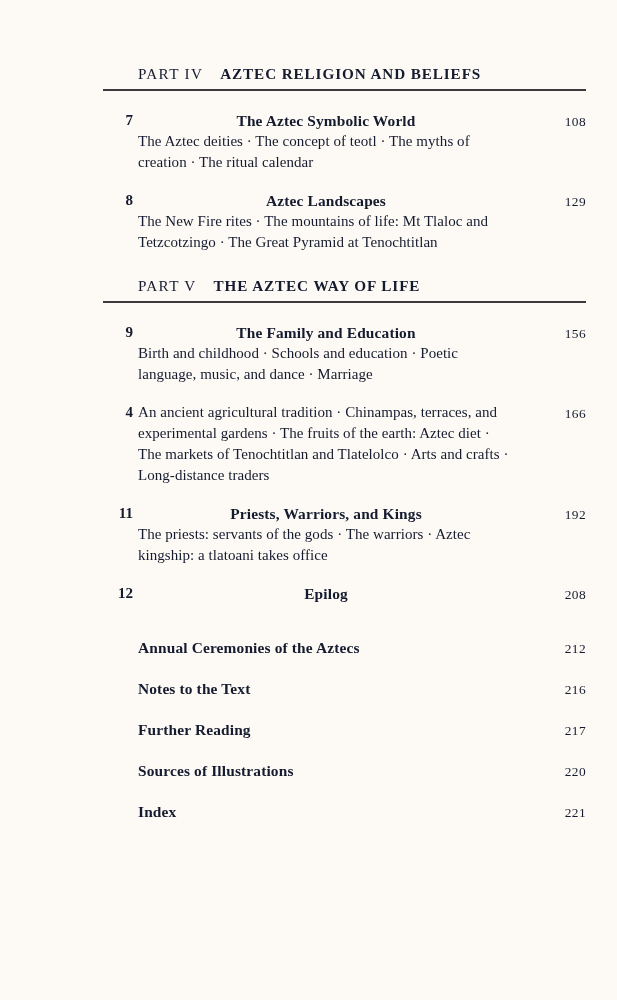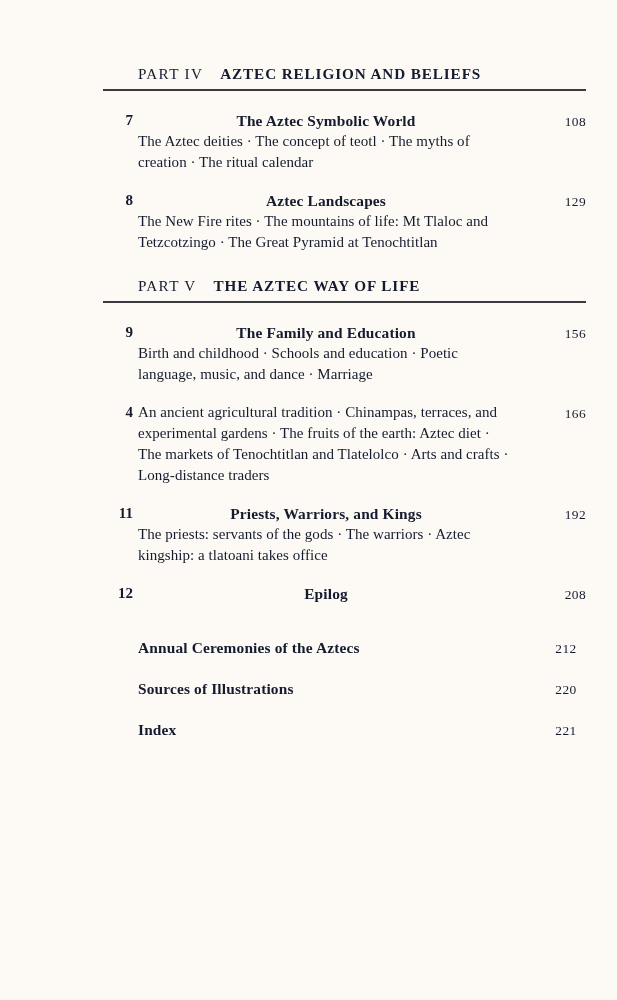--- a/index.html
+++ b/index.html
@@ -131,21 +131,21 @@
     font-weight: bold;
     font-size: 15.4px;
     line-height: 21px;
     letter-spacing: 0.15px;
   }
   .back-page {
     position: absolute;
     right: 0;
     top: 1px;
     width: 40px;
-    text-align: center;
+    text-align: right;
     font-size: 13.4px;
     line-height: 21px;
     font-variant-numeric: oldstyle-nums;
     font-feature-settings: "onum" 1;
     letter-spacing: 0.4px;
   }
 </style>
 </head>
 <body>
 
@@ -205,20 +205,28 @@
         <div class="entry-page">208</div>
       </div>
     </div>
 
     <div class="backmatter">
       <div class="back-entry">
         <div class="back-title">Annual Ceremonies of the Aztecs</div>
         <div class="back-page">212</div>
       </div>
       <div class="back-entry">
+        <div class="back-title">Notes to the Text</div>
+        <div class="back-page">216</div>
+      </div>
+      <div class="back-entry">
+        <div class="back-title">Further Reading</div>
+        <div class="back-page">217</div>
+      </div>
+      <div class="back-entry">
         <div class="back-title">Sources of Illustrations</div>
         <div class="back-page">220</div>
       </div>
       <div class="back-entry">
         <div class="back-title">Index</div>
         <div class="back-page">221</div>
       </div>
     </div>
 
   </div>

